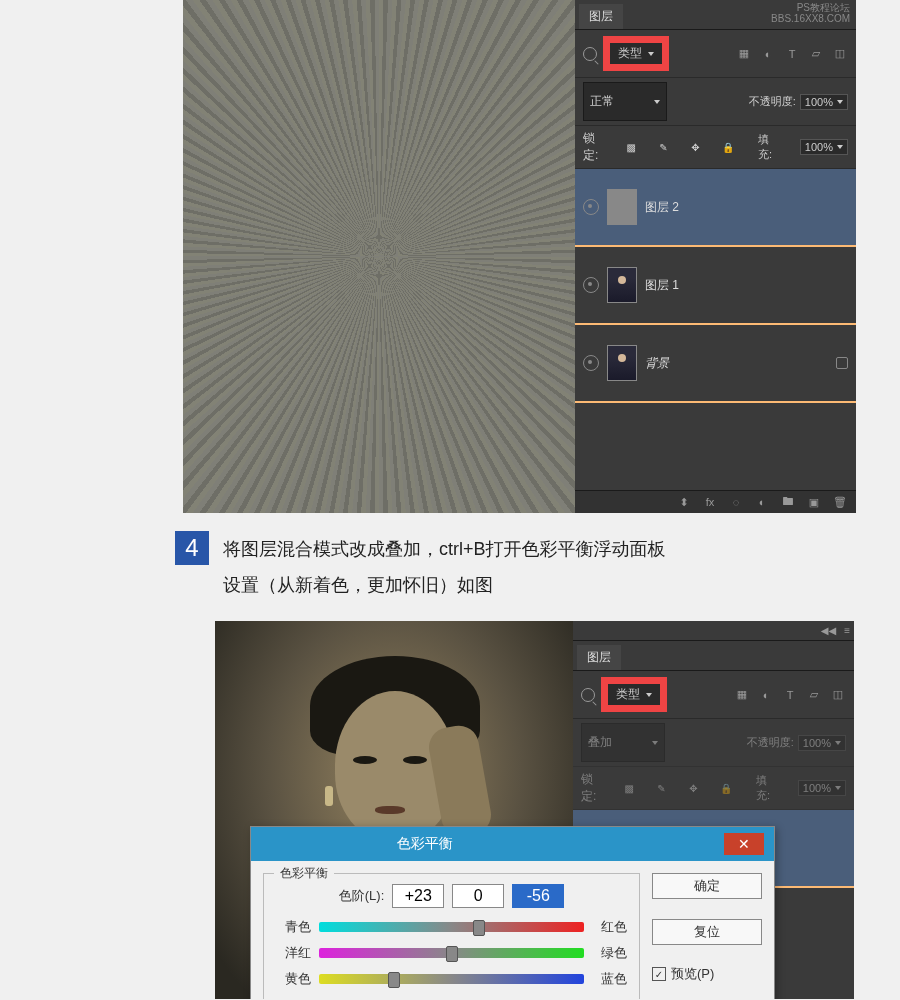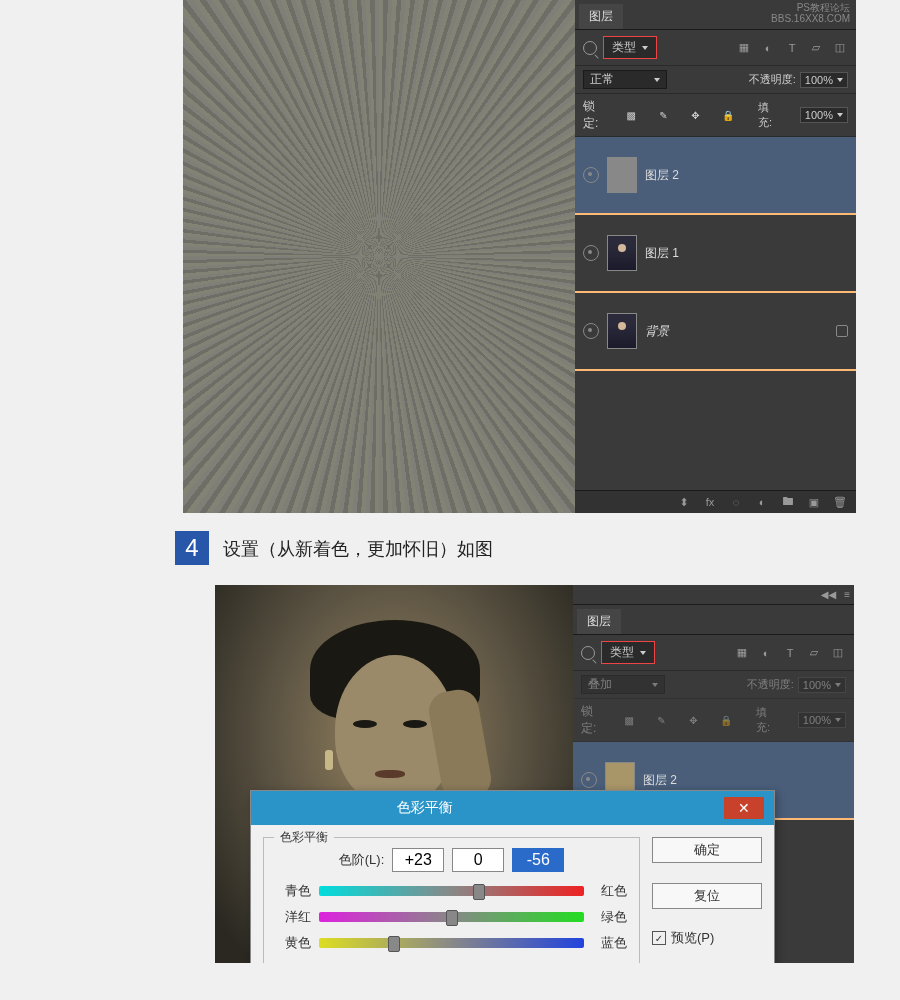--- a/index.html
+++ b/index.html
@@ -7,26 +7,26 @@
 .shot1{display:flex;margin-left:183px}
 .canvas1{width:392px;height:513px;background:#7a7a74;position:relative;overflow:hidden}
 .noise{position:absolute;inset:0;background-image:repeating-conic-gradient(#858579 0deg 1deg,#6f6f69 1deg 2deg,#82827b 2deg 3deg);opacity:.6;filter:contrast(1.5)}
 .panel{width:281px;background:#3a3a3a;position:relative;font-size:12px;color:#ccc}
 .watermark{position:absolute;top:2px;right:6px;font-size:10px;color:#888;text-align:right;line-height:1.1}
 .tabs{display:flex;padding:4px 0 0 4px;border-bottom:1px solid #1a1a1a}
 .tab{padding:4px 10px;background:#454545;color:#ddd;font-size:12px}
 .topctrl{padding:6px 8px;display:flex;align-items:center;gap:6px;border-bottom:1px solid #2a2a2a}
 .search{width:12px;height:12px;border:1px solid #999;border-radius:50%;position:relative}
 .search::after{content:"";position:absolute;width:5px;height:1px;background:#999;bottom:-3px;right:-3px;transform:rotate(45deg)}
-.ddown{background:#2a2a2a;border:1px solid #ef4444;padding:2px 8px;display:flex;align-items:center;gap:6px}
+.ddown{background:#2a2a2a;border:7px solid #ef4444;padding:2px 8px;display:flex;align-items:center;gap:6px}
 .arr{width:0;height:0;border-left:3px solid transparent;border-right:3px solid transparent;border-top:4px solid #ccc}
 .iconrow{display:flex;gap:8px;margin-left:auto}
 .picon{width:16px;height:14px;display:flex;align-items:center;justify-content:center;color:#999;font-size:11px}
 .row2{padding:4px 8px;display:flex;align-items:center;gap:4px;border-bottom:1px solid #2a2a2a}
-.blendsel{background:#2a2a2a;border:1px solid #1a1a1a;padding:0 6px;display:flex;align-items:center;gap:32px;min-width:70px;justify-content:space-between}
+.blendsel{background:#2a2a2a;border:1px solid #1a1a1a;padding:10px 6px;display:flex;align-items:center;gap:32px;min-width:70px;justify-content:space-between}
 .pct{background:#2a2a2a;border:1px solid #555;padding:1px 4px;font-size:11px;display:flex;align-items:center;gap:4px}
 .row3{padding:4px 8px;display:flex;align-items:center;gap:23px;border-bottom:1px solid #2a2a2a}
 .lockicon{width:12px;height:12px;display:inline-flex;align-items:center;justify-content:center;font-size:10px;color:#ccc}
 .layers{padding:0}
 .layer{display:flex;align-items:center;padding:20px 8px;gap:8px;border-bottom:2px solid #fdba74}
 .layer.sel{background:#4a5e7a}
 .eye{width:14px;height:14px;border:1px solid #888;border-radius:50%;position:relative}
 .eye::after{content:"";position:absolute;width:4px;height:4px;background:#888;border-radius:50%;top:4px;left:4px}
 .thumb{width:28px;height:34px;border:1px solid #888;background:#222}
 .thumb.noise-t{background:#888}
@@ -156,20 +156,21 @@
         <div class="ficon">🖿</div>
         <div class="ficon">▣</div>
         <div class="ficon">🗑</div>
       </div>
     </div>
   </div>
 
   <div class="step">
     <div class="stepnum">4</div>
     <div class="steptext">
+      <div>将图层混合模式改成叠加，ctrl+B打开色彩平衡浮动面板</div>
       <div>设置（从新着色，更加怀旧）如图</div>
     </div>
   </div>
 
   <div class="shot2">
     <div class="canvas2">
       <div class="sepia"></div>
       <div class="face">
         <div class="hair"></div>
           <div class="skin"></div>

